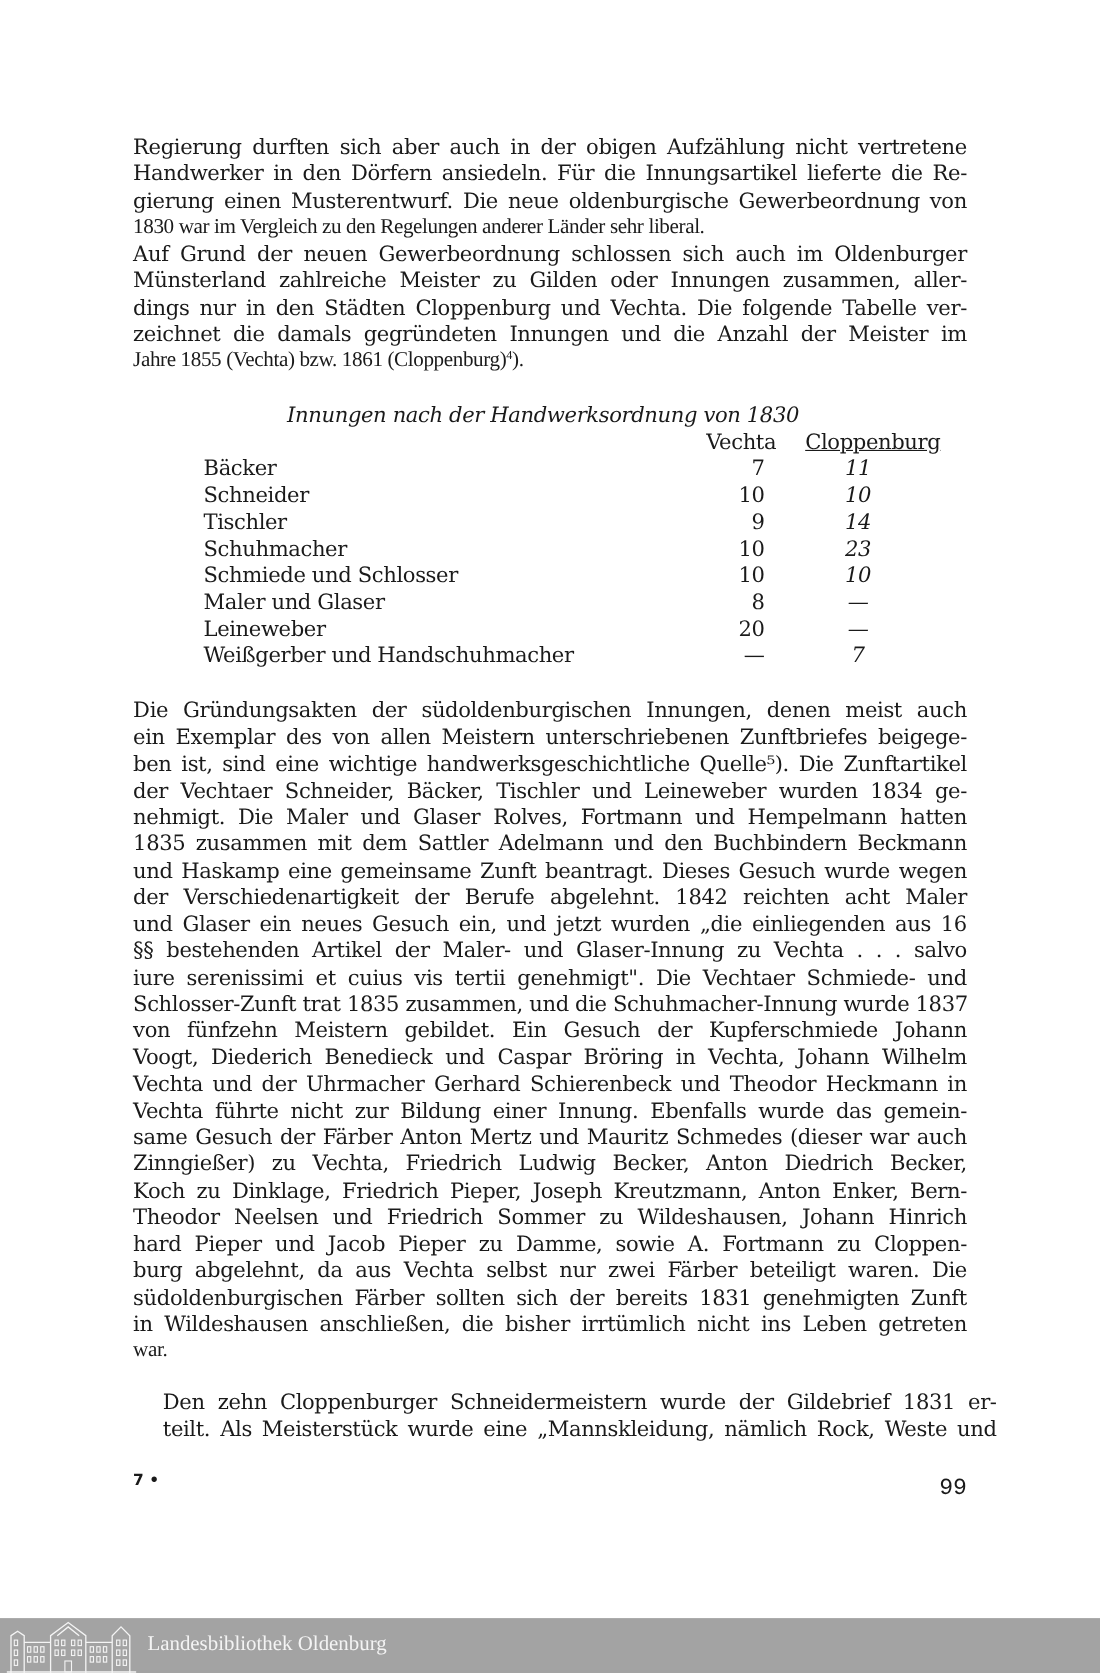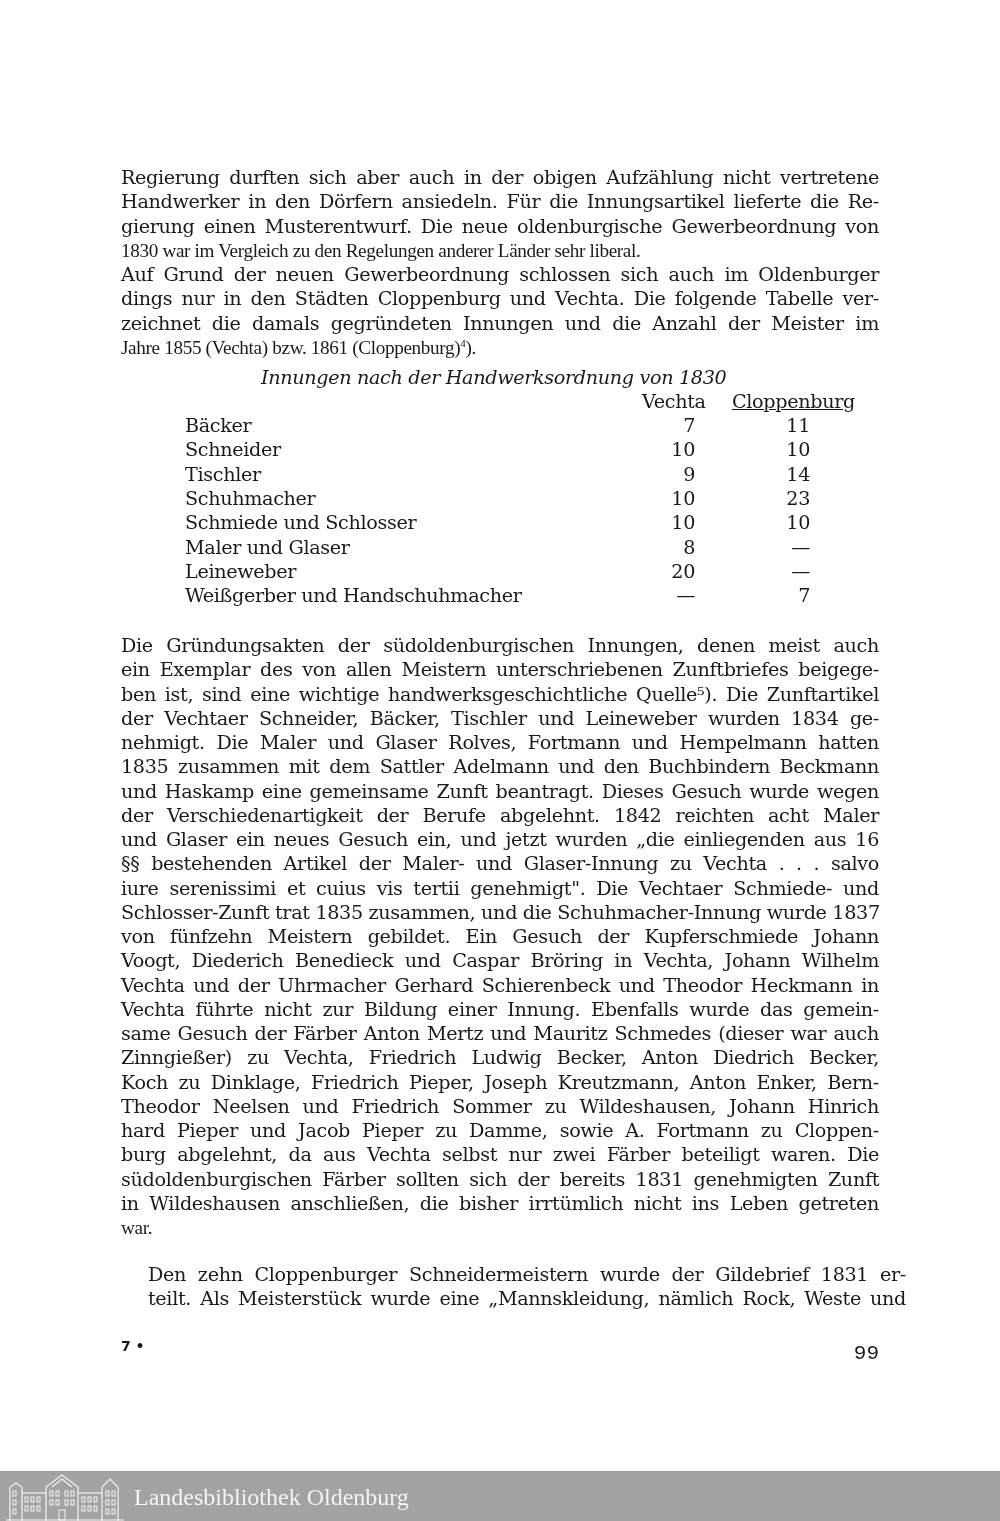--- a/index.html
+++ b/index.html
@@ -1,70 +1,71 @@
 <!DOCTYPE html>
 <html><head>
   <meta charset="utf-8">
   <style>
     html, body { margin: 0; padding: 0; }
     body {
       width: 1000px; height: 1521px; position: relative; overflow: hidden;
       background: #ffffff; color: #1a1a1a;
       font-family: "DejaVu Serif", "Liberation Serif", serif;
     }
-    .page { position: absolute; left: 121px; top: 122px; width: 758px; margin-top: 44px; }
+    .page { position: absolute; left: 121px; top: 122px; width: 758px; }
     .para {
       margin: 0; font-size: 19.2px; line-height: 24.25px;
       text-align: justify; letter-spacing: -0.35px; word-spacing: 0px;
     }
     .para .ln { display: block; text-align: justify; text-align-last: justify; white-space: nowrap; }
     .para .ln.last { text-align-last: left; font-family: Liberation Serif, serif; }
     sup { font-size: 11px; line-height: 0; vertical-align: 7px; }
 
     .table-block { position: absolute; left: 185px; top: 366px; width: 700px; }
     .tcaption {
       position: absolute; left: 76px; top: 0; font-style: italic;
       font-size: 19.2px; letter-spacing: -0.35px; white-space: nowrap;
     }
     .thead { position: absolute; top: 24px; left: 0; width: 700px; height: 24px; font-size: 19.2px; letter-spacing: -0.35px; }
     .th-v { position: absolute; left: 457px; white-space: nowrap; }
     .th-c { position: absolute; left: 547px; white-space: nowrap; text-decoration: underline; }
     .trow { position: absolute; left: 0; width: 700px; height: 24px; font-size: 19.2px; letter-spacing: -0.35px; }
     .td-name { position: absolute; left: 0; white-space: nowrap; }
     .td-v { position: absolute; left: 440px; width: 70px; text-align: right; }
-    .td-c { position: absolute; left: 565px; width: 60px; text-align: right; }
+    .td-c { position: absolute; left: 565px; width: 60px; text-align: center; font-style: italic; }
 
     .p2 { position: absolute; left: 121px; top: 634px; width: 758px; }
     .p3 { position: absolute; left: 121px; top: 1263px; width: 758px; margin-left: 27px; }
 
     .sig { position: absolute; left: 121px; top: 1338px; font-size: 14px; font-weight: bold; font-family: "DejaVu Sans", sans-serif; }
     .pagenum { position: absolute; right: 121px; top: 1342px; font-size: 21px; font-family: Liberation Mono, monospace; }
 
     .banner {
       position: absolute; left: 0; top: 1471px; width: 1000px; height: 50px;
       background: #a3a3a3;
     }
     .logo { position: absolute; left: 6px; top: 2px; width: 118px; height: 48px; }
     .banner-text {
       position: absolute; left: 134px; top: 13px; color: #f4f4f4;
-      font-family: "Liberation Serif", serif; font-size: 24px; white-space: nowrap;
+      font-family: "Liberation Serif", serif; font-size: 19px; white-space: nowrap;
     }
   </style>
 </head>
 <body>
 
 <div class="page">
   <p class="para">
     <span class="ln">Regierung durften sich aber auch in der obigen Aufzählung nicht vertretene</span>
     <span class="ln">Handwerker in den Dörfern ansiedeln. Für die Innungsartikel lieferte die Re-</span>
     <span class="ln">gierung einen Musterentwurf. Die neue oldenburgische Gewerbeordnung von</span>
     <span class="ln last">1830 war im Vergleich zu den Regelungen anderer Länder sehr liberal.</span>
   </p>
   <p class="para">
     <span class="ln">Auf Grund der neuen Gewerbeordnung schlossen sich auch im Oldenburger</span>
+    <span class="ln">Münsterland zahlreiche Meister zu Gilden oder Innungen zusammen, aller-</span>
     <span class="ln">dings nur in den Städten Cloppenburg und Vechta. Die folgende Tabelle ver-</span>
     <span class="ln">zeichnet die damals gegründeten Innungen und die Anzahl der Meister im</span>
     <span class="ln last"><span>Jahre 1855 (Vechta) bzw. 1861 (Cloppenburg)</span><sup>4</sup><span>).</span></span>
   </p>
 </div>
 
 <div class="table-block">
   <div class="tcaption">Innungen nach der Handwerksordnung von 1830</div>
   <div class="thead">
     <span class="th-v">Vechta</span>

